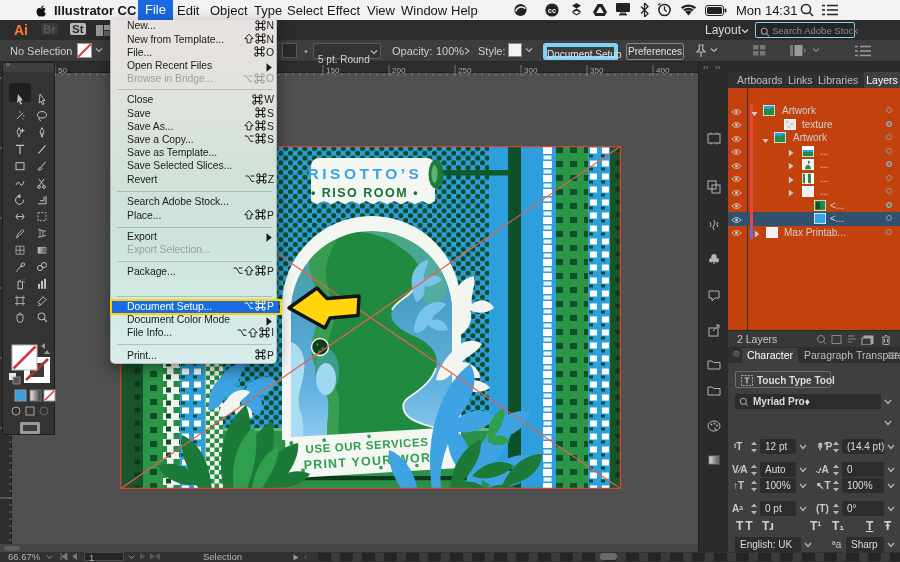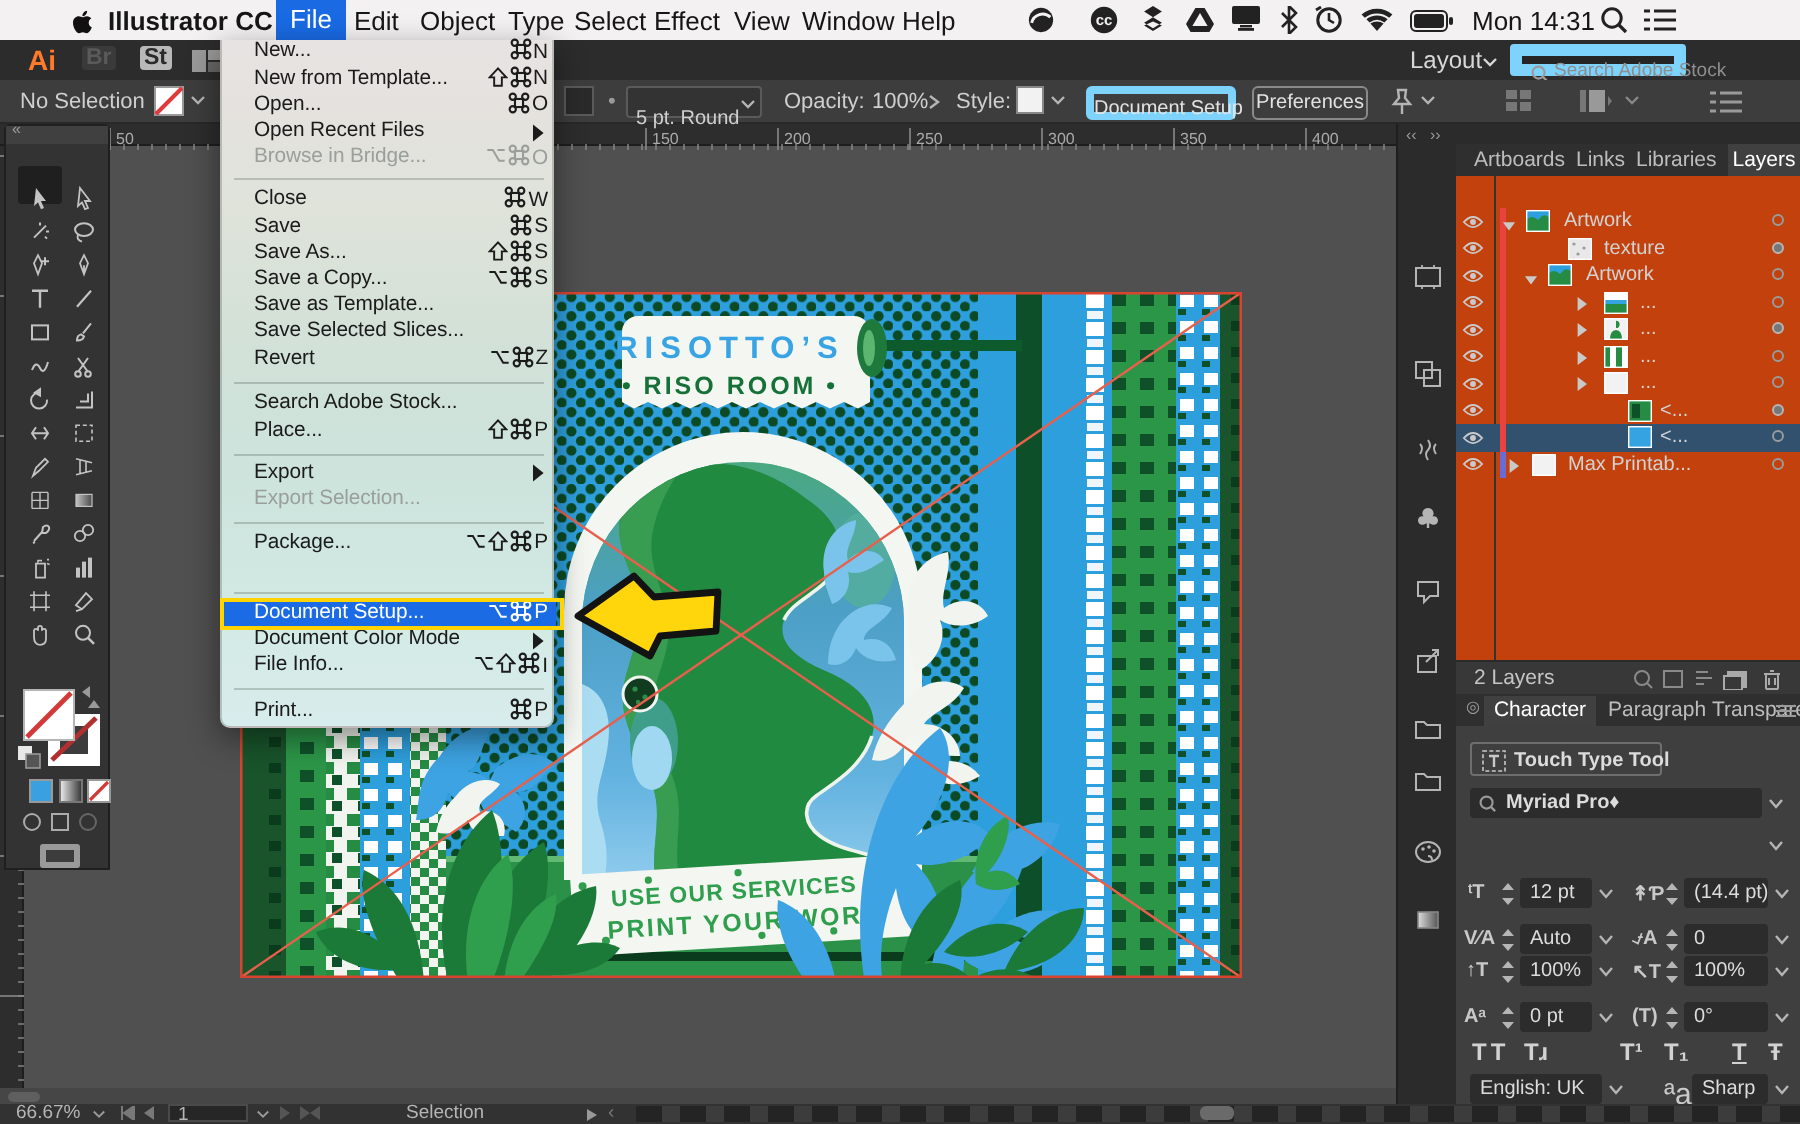--- a/index.html
+++ b/index.html
@@ -557,21 +557,21 @@
 <span class="abs" style="left:70px;top:3px;color:#2b2b2b;font-weight:bold;font-size:11.5px;background:#b9b9b9;padding:0 2px;border-radius:2px;">St</span>
 <svg class="abs" style="left:96px;top:5px" width="16" height="11" viewBox="0 0 16 11">
         <rect width="7" height="11" fill="#9a9a9a"></rect>
         <rect x="8" width="8" height="5" fill="#9a9a9a"></rect>
         <rect x="8" y="6" width="8" height="5" fill="#686868"></rect>
       </svg>
 <span class="abs" style="left:705px;top:3px;color:#d8d8d8;font-size:12px;">Layout</span>
 <svg class="abs" style="left:741px;top:9px" width="8" height="5" viewBox="0 0 8 5">
         <path d="M1 0.5 L4 3.5 L7 0.5" stroke="#d8d8d8" stroke-width="1.2" fill="none"></path>
       </svg>
-<div class="abs" style="left:755px;top:2px;width:88px;height:16px;background:#252525;border:6px solid #7dd3fc;border-radius:2px;">
+<div class="abs" style="left:755px;top:2px;width:100px;height:16px;background:#252525;border:1px solid #7dd3fc;border-radius:2px;">
 <svg class="abs" style="left:4px;top:3.5px" width="10" height="10" viewBox="0 0 14 14">
           <circle cx="6" cy="6" r="4.2" fill="none" stroke="#9a9a9a" stroke-width="1.5"></circle>
           <path d="M9.2 9.2 L13 13" stroke="#9a9a9a" stroke-width="1.6"></path>
         </svg>
 <span class="abs" style="left:16px;top:2px;color:#8e8e8e;font-size:9.5px;white-space:nowrap;">Search Adobe Stock</span>
       </div>
 </div>
 <div class="abs" id="ctrlbar" style="left:0;top:40px;width:900px;height:22px;background:#3d3d3d;border-bottom:1px solid #282828;font-size:11px;color:#cfcfcf;">
 <span class="abs" style="left:10px;top:4.5px;">No Selection</span>
 <div class="abs" style="left:77px;top:3px;width:15px;height:15px;background:#fff;border:1px solid #999;"></div>
@@ -980,21 +980,21 @@
         <span class="abs" style="left:82px;top:156px;font-size:12px;color:#d2d2d2;font-weight:bold;">T¹</span>
         <span class="abs" style="left:104px;top:156px;font-size:12px;color:#d2d2d2;font-weight:bold;">T₁</span>
         <span class="abs" style="left:138px;top:156px;font-size:12px;color:#d2d2d2;font-weight:bold;text-decoration:underline;">T</span>
         <span class="abs" style="left:156px;top:156px;font-size:12px;color:#d2d2d2;font-weight:bold;">Ŧ</span>
         <div class="abs" style="left:7px;top:174px;width:66px;height:15px;background:#2c2c2c;border-radius:2px;">
           <span class="abs" style="left:5px;top:2px;font-size:10px;color:#dcdcdc;white-space:nowrap;">English: UK</span>
         </div>
         <svg class="abs" style="left:76px;top:179px" width="8" height="6" viewBox="0 0 8 6">
           <path d="M1 1 L4 4.5 L7 1" stroke="#b5b5b5" stroke-width="1.2" fill="none"></path>
         </svg>
-        <span class="abs" style="left:104px;top:176px;font-size:15px;color:#c9c9c9;">ªa</span>
+        <span class="abs" style="left:104px;top:176px;font-size:10px;color:#c9c9c9;">ªa</span>
         <div class="abs" style="left:118px;top:174px;width:38px;height:15px;background:#2c2c2c;border-radius:2px;">
           <span class="abs" style="left:5px;top:2px;font-size:10px;color:#dcdcdc;white-space:nowrap;">Sharp</span>
         </div>
         <svg class="abs" style="left:159px;top:179px" width="8" height="6" viewBox="0 0 8 6">
           <path d="M1 1 L4 4.5 L7 1" stroke="#b5b5b5" stroke-width="1.2" fill="none"></path>
         </svg>
       </div>
 </div>
 
 <div class="abs" id="hscroll" style="left:0;top:544px;width:698px;height:8px;background:#464646;">
@@ -1046,21 +1046,21 @@
             <path d="M6 0.8 L11 6.2 H8.3 V11.2 H3.7 V6.2 H1 Z" fill="none" stroke="#1b1b1b" stroke-width="1.15"></path>
           </svg><svg width="11" height="11" viewBox="0 0 12 12" style="vertical-align:-1.5px;margin-left:1px">
             <g fill="none" stroke="#1b1b1b" stroke-width="1.15">
               <rect x="3.8" y="3.8" width="4.4" height="4.4"></rect>
               <circle cx="2.6" cy="2.6" r="1.7"></circle>
               <circle cx="9.4" cy="2.6" r="1.7"></circle>
               <circle cx="2.6" cy="9.4" r="1.7"></circle>
               <circle cx="9.4" cy="9.4" r="1.7"></circle>
             </g>
           </svg><span style="color:#1b1b1b;margin-left:1px">N</span></span></div>
-<div class="abs" style="left:0;top:25.8px;width:167px;height:13.2px;line-height:13.2px;color:#1b1b1b"><span style="padding-left:16px">Open...</span><span class="abs" style="right:4px;top:0;white-space:nowrap;"><svg width="11" height="11" viewBox="0 0 12 12" style="vertical-align:-1.5px;margin-left:1px">
+<div class="abs" style="left:0;top:25.8px;width:167px;height:13.2px;line-height:13.2px;color:#1b1b1b"><span style="padding-left:16px">File...</span><span class="abs" style="right:4px;top:0;white-space:nowrap;"><svg width="11" height="11" viewBox="0 0 12 12" style="vertical-align:-1.5px;margin-left:1px">
             <g fill="none" stroke="#1b1b1b" stroke-width="1.15">
               <rect x="3.8" y="3.8" width="4.4" height="4.4"></rect>
               <circle cx="2.6" cy="2.6" r="1.7"></circle>
               <circle cx="9.4" cy="2.6" r="1.7"></circle>
               <circle cx="2.6" cy="9.4" r="1.7"></circle>
               <circle cx="9.4" cy="9.4" r="1.7"></circle>
             </g>
           </svg><span style="color:#1b1b1b;margin-left:1px">O</span></span></div>
 <div class="abs" style="left:0;top:39.0px;width:167px;height:13.2px;line-height:13.2px;color:#1b1b1b"><span style="padding-left:16px">Open Recent Files</span><span class="abs" style="right:6px;top:2.5px"><svg width="6" height="9" viewBox="0 0 6 9">
             <path d="M0.5 0.2 L5.8 4.5 L0.5 8.8 Z" fill="#1b1b1b"></path>

